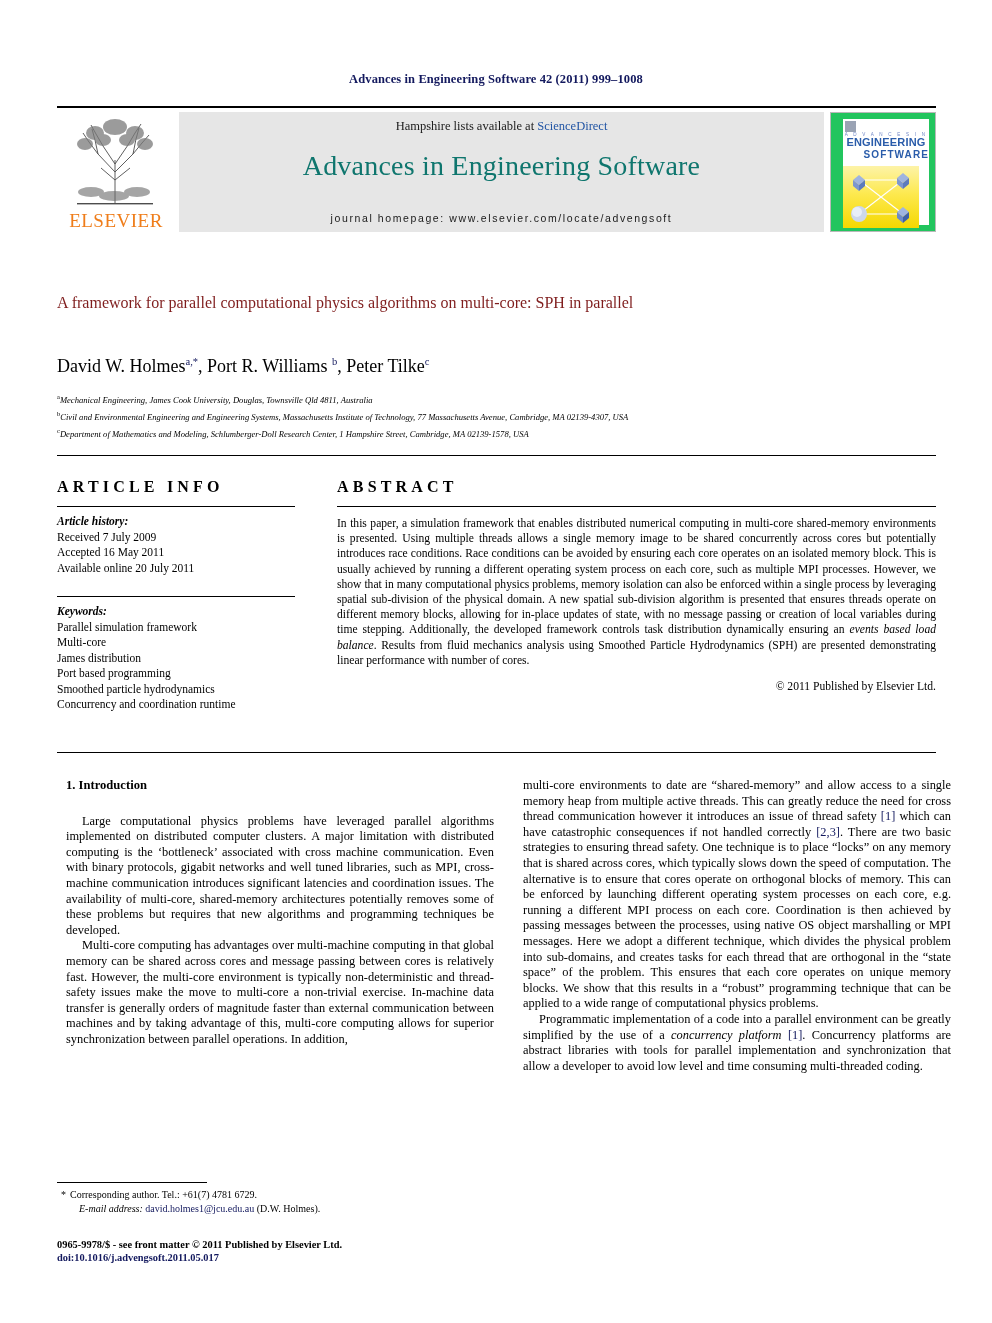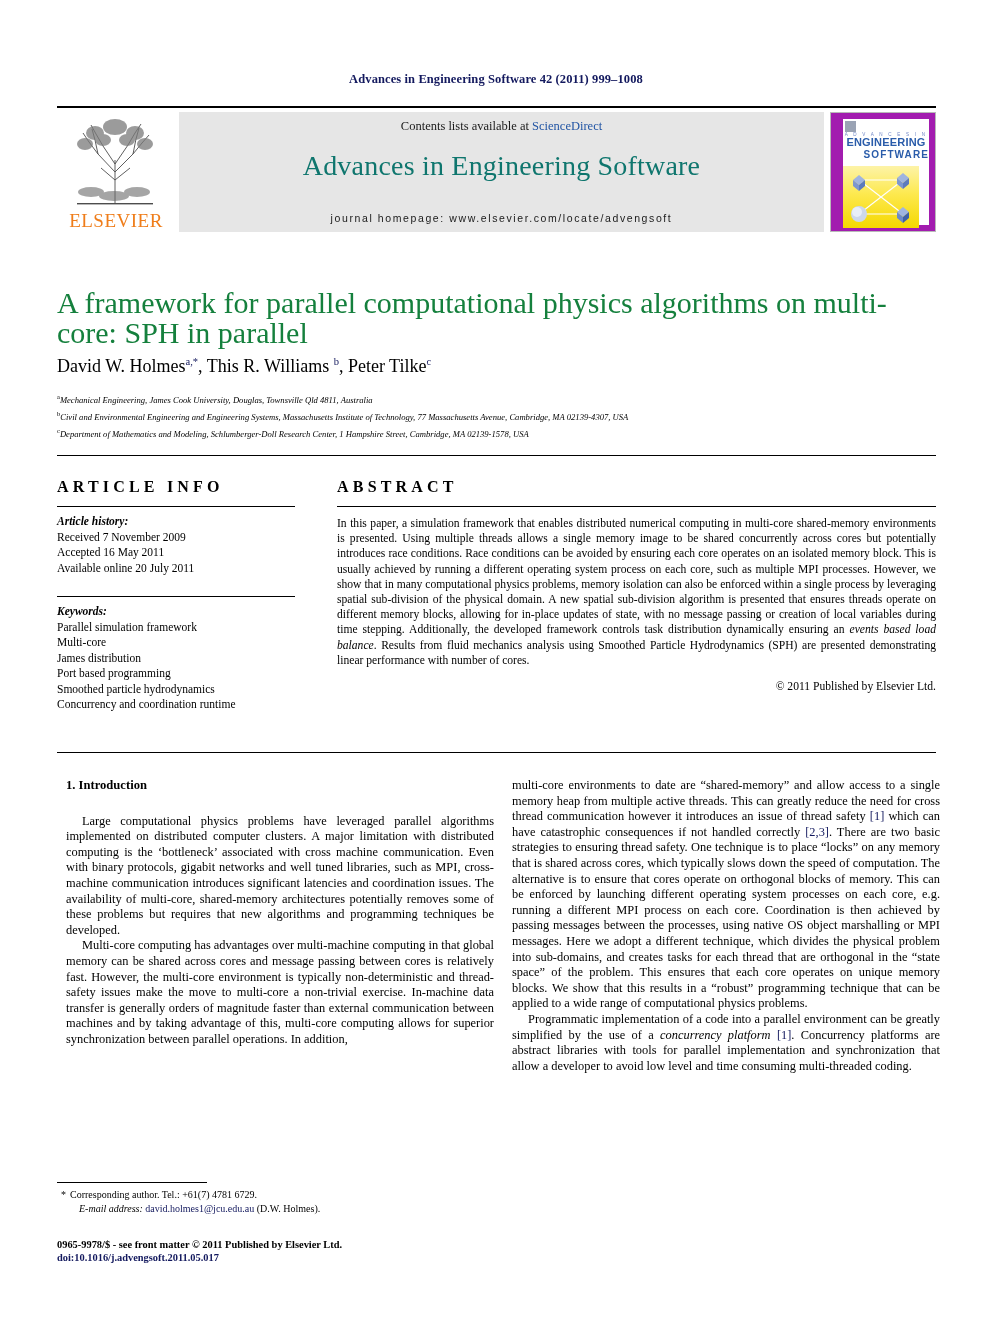--- a/index.html
+++ b/index.html
@@ -109,21 +109,21 @@
     font-family: "Liberation Sans", sans-serif;
     font-size: 10.5px;
     letter-spacing: 1.6px;
     color: #1a1a1a;
   }
   .cover-thumb {
     flex: 0 0 106px;
     width: 106px;
     position: relative;
     border: 1px solid #b9b9b9;
-    background: #a21caf;
+    background: #22c55e;
     box-sizing: border-box;
   }
   .cover-inner {
     position: absolute;
     left: 12px; top: 6px; right: 6px; bottom: 6px;
     background: #fff;
   }
   .cover-adv {
     font-family: "Liberation Sans", sans-serif;
     font-size: 4.6px;
@@ -162,23 +162,23 @@
     background: #9aa3b4;
   }
 
   
   .title {
     position: absolute;
     left: 57px;
     top: 288px;
     width: 860px;
     font-family: "Liberation Serif", serif;
-    font-size: 30px;
+    font-size: 16px;
     line-height: 30px;
-    color: #15803d;
+    color: #7f1d1d;
   }
   .authors {
     position: absolute;
     left: 57px;
     top: 356px;
     width: 860px;
     font-family: "Liberation Serif", serif;
     font-size: 18px;
     color: #000;
   }
@@ -290,21 +290,21 @@
     position: absolute;
     top: 778px;
     width: 428px;
     font-family: "Liberation Serif", serif;
     font-size: 12.4px;
     line-height: 15.6px;
     text-align: justify;
     color: #000;
   }
   .col-left { left: 66px; }
-  .col-right { left: 512px; }
+  .col-right { left: 523px; }
   .body-head {
     font-family: "Liberation Serif", serif;
     font-weight: bold;
     font-size: 12.6px;
     margin-bottom: 20px;
   }
   .body-col p {
     margin: 0;
     text-indent: 16px;
   }
@@ -380,21 +380,21 @@
             <ellipse cx="72" cy="76" rx="13" ry="5"></ellipse>
             <ellipse cx="49" cy="80" rx="15" ry="5"></ellipse>
           </g>
           <rect x="12" y="87" width="76" height="1.4" fill="#4d4d4d"></rect>
         </svg>
         <div class="elsevier-word">ELSEVIER</div>
       </div>
 
       <div class="journal-band">
         <div class="contents-line">
-          <span>Contents lists available at </span><span class="sd">ScienceDirect</span>
+          <span>Hampshire lists available at </span><span class="sd">ScienceDirect</span>
         </div>
         <div class="journal-name">Advances in Engineering Software</div>
         <div class="homepage-line">journal homepage: www.elsevier.com/locate/advengsoft</div>
       </div>
 
       <div class="cover-thumb">
         <div class="cover-inner">
           <div class="cover-mini-logo"></div>
           <div class="cover-adv">A D V A N C E S   I N</div>
           <div class="cover-eng">ENGINEERING</div>
@@ -431,38 +431,38 @@
         </div>
       </div>
 
     </div>
   </div>
 
   <div class="title">A framework for parallel computational physics algorithms on multi-core: SPH in parallel</div>
 
   <div class="authors">
     <span>David W. Holmes</span><sup>a,*</sup>,
-    <span>This R. Williams</span> <sup>b</sup>,
+    <span>Port R. Williams</span> <sup>b</sup>,
     <span>Peter Tilke</span><sup>c</sup>
   </div>
 
   <div class="affiliations">
     <div><sup>a</sup><span>Mechanical Engineering, James Cook University, Douglas, Townsville Qld 4811, Australia</span></div>
     <div><sup>b</sup><span>Civil and Environmental Engineering and Engineering Systems, Massachusetts Institute of Technology, 77 Massachusetts Avenue, Cambridge, MA 02139-4307, USA</span></div>
     <div><sup>c</sup><span>Department of Mathematics and Modeling, Schlumberger-Doll Research Center, 1 Hampshire Street, Cambridge, MA 02139-1578, USA</span></div>
   </div>
 
   <div class="rule-top-info"></div>
   <div class="rule-bottom-info"></div>
 
   <div class="info-col">
     <div class="section-head">ARTICLE INFO</div>
     <div class="info-rule"></div>
     <div class="info-label">Article history:</div>
-    <div class="info-line">Received 7 November 2009</div>
+    <div class="info-line">Received 7 July 2009</div>
     <div class="info-line">Accepted 16 May 2011</div>
     <div class="info-line">Available online 20 July 2011</div>
     <div class="kw-rule"></div>
     <div class="kw-block">
       <div class="info-label">Keywords:</div>
       <div class="info-line">Parallel simulation framework</div>
       <div class="info-line">Multi-core</div>
       <div class="info-line">James distribution</div>
       <div class="info-line">Port based programming</div>
       <div class="info-line">Smoothed particle hydrodynamics</div>

